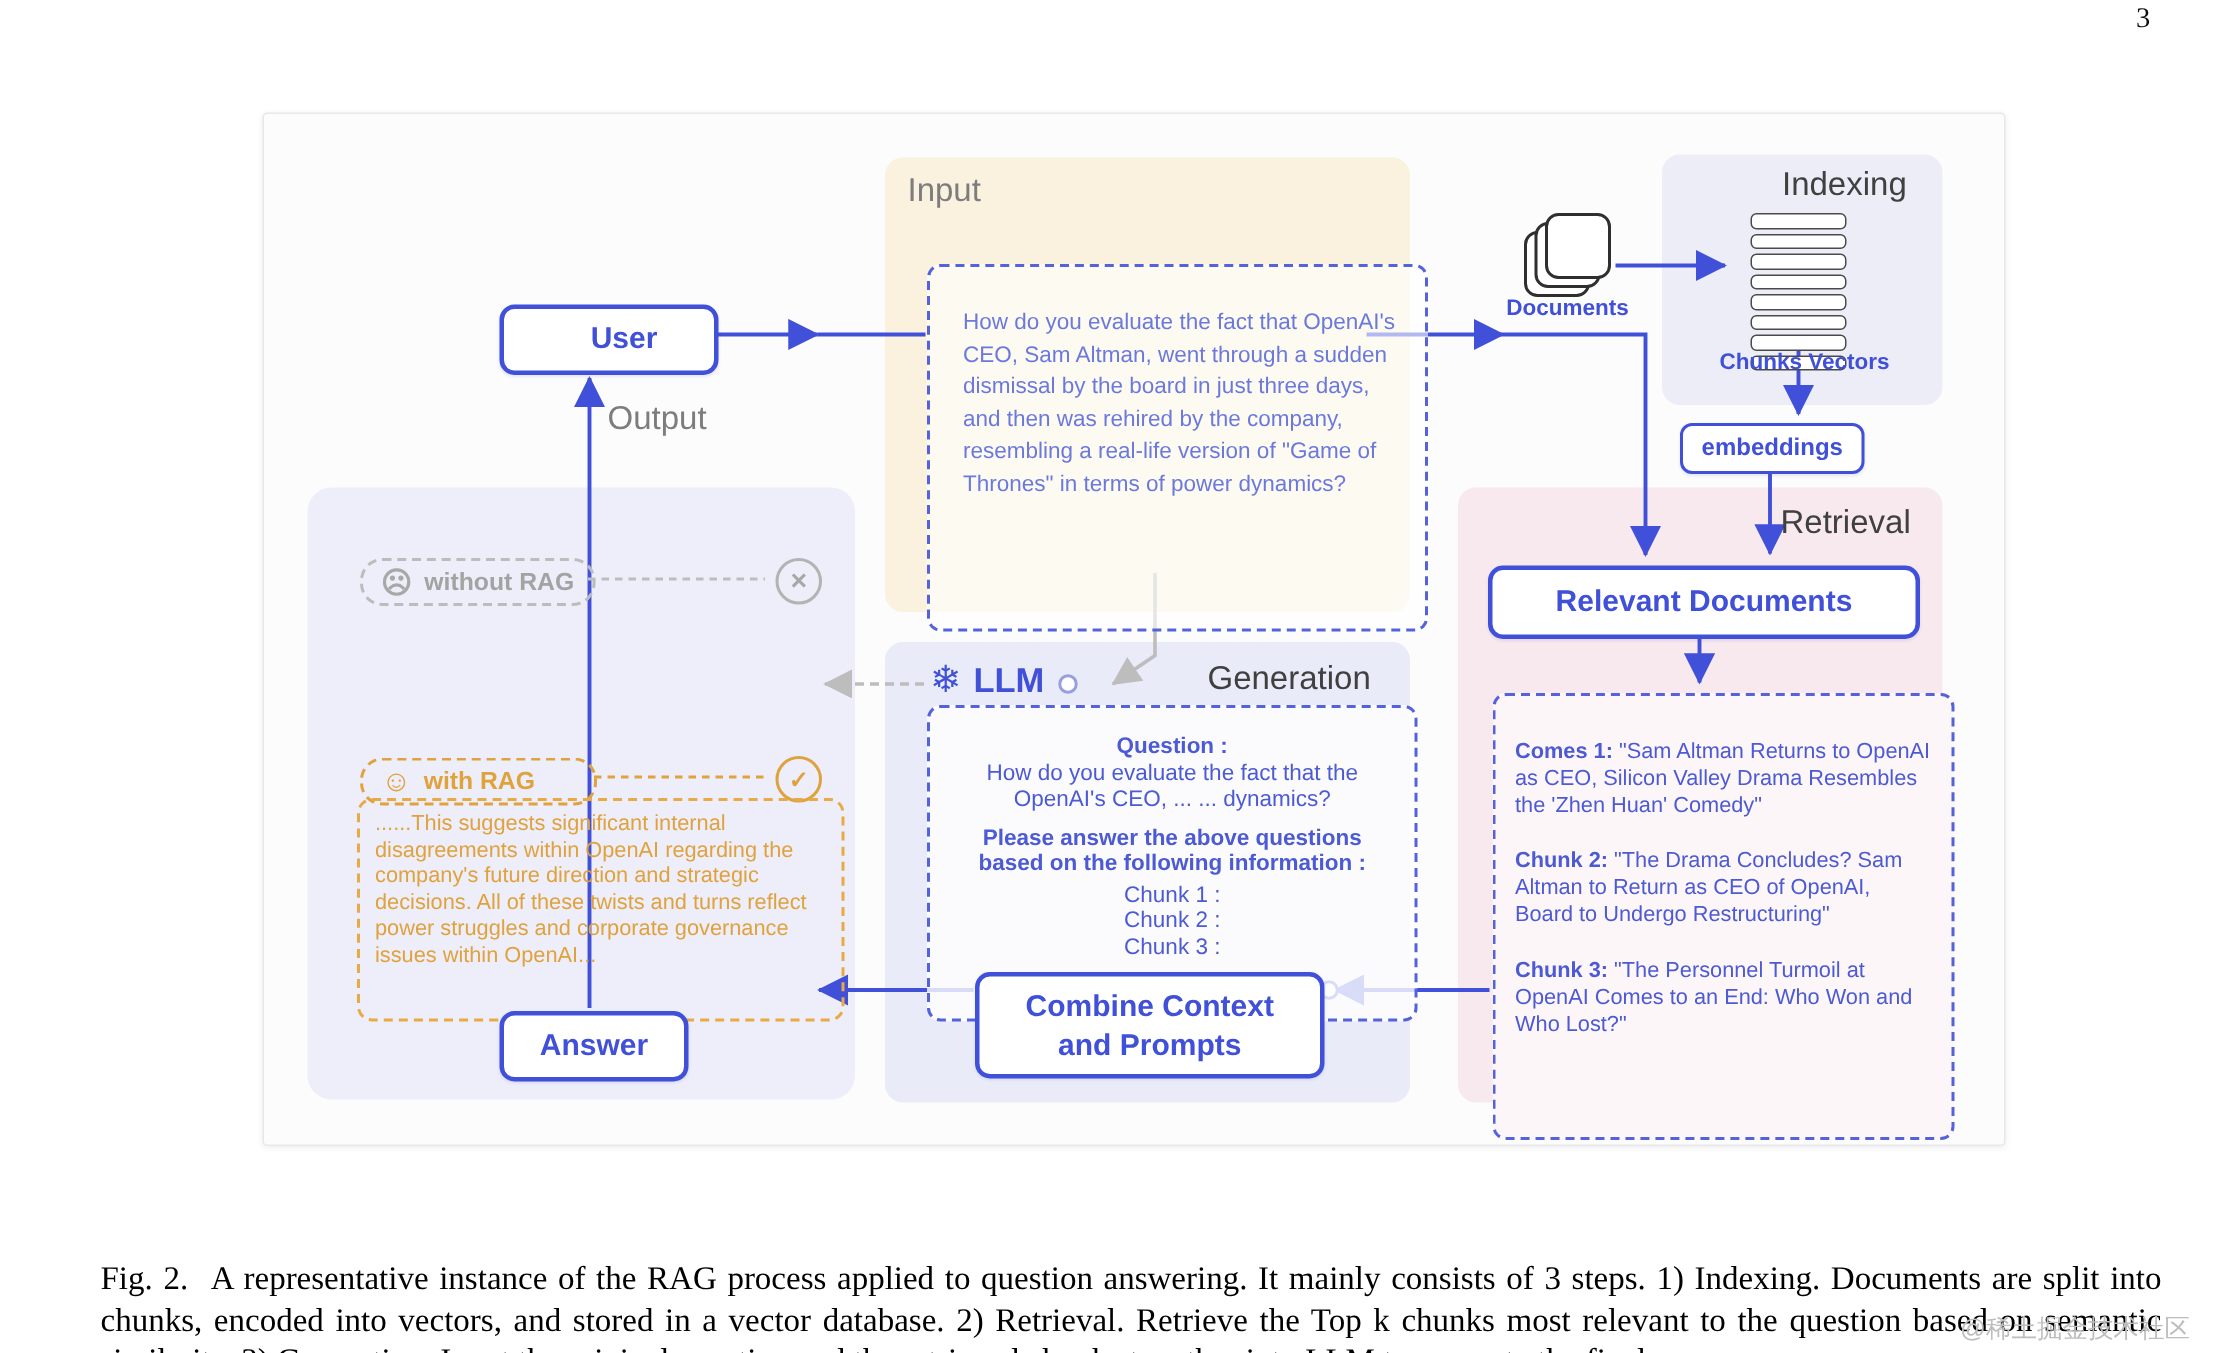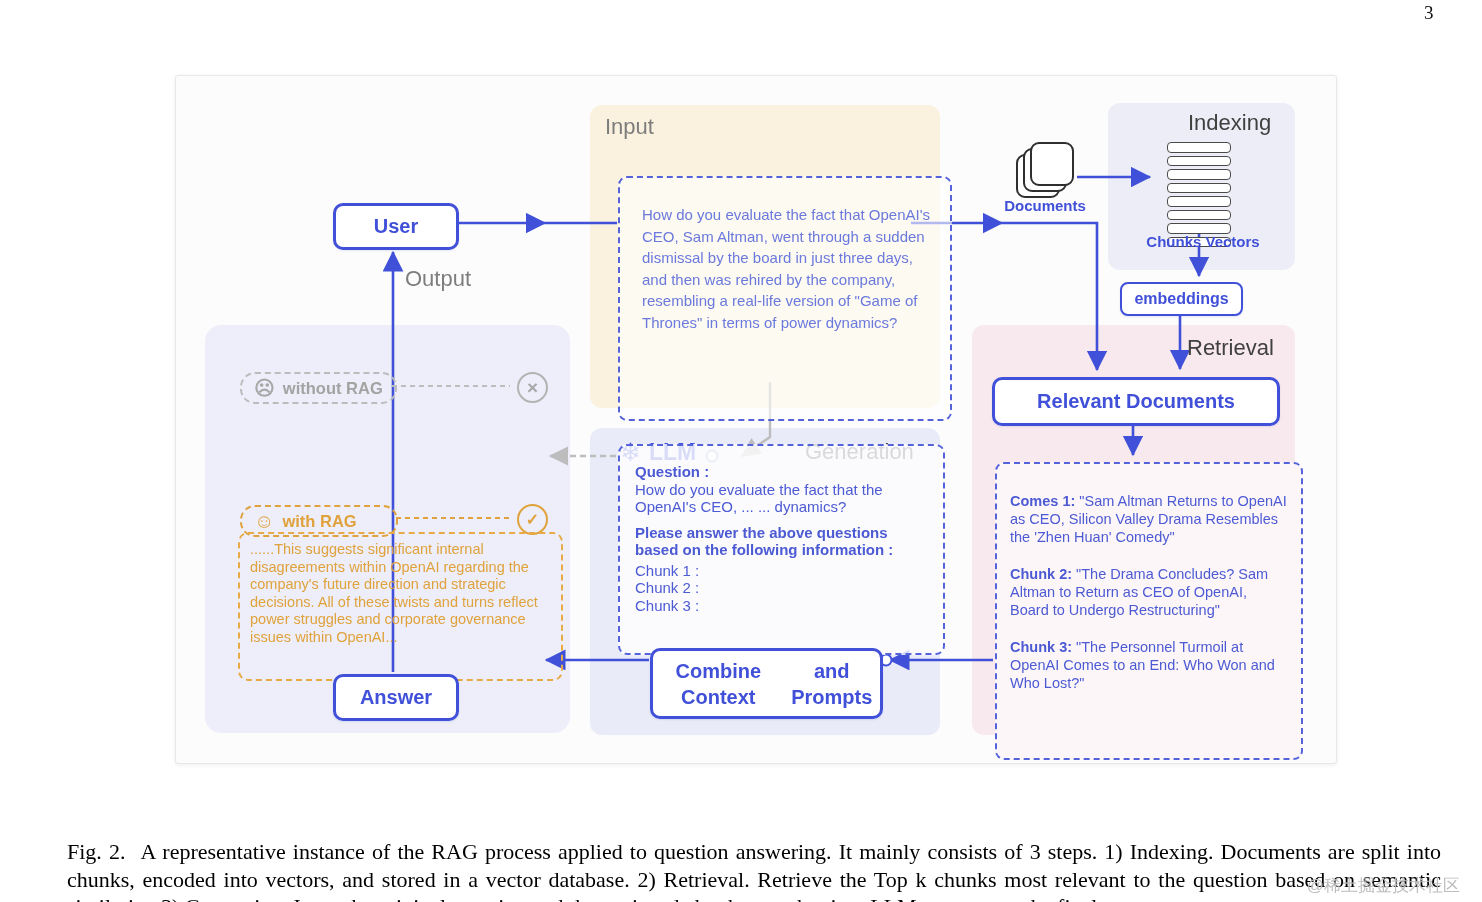--- a/index.html
+++ b/index.html
@@ -92,21 +92,21 @@
     <path d="M396 518 L510 518" stroke="#e0a23d" stroke-width="2" stroke-dasharray="5 4" fill="none"></path>
     <circle cx="712" cy="456" r="5.5" fill="#fff" stroke="#97a0dc" stroke-width="2"></circle>
     <circle cx="886" cy="660" r="5.5" fill="#fff" stroke="#4050d8" stroke-width="2"></circle>
   </svg>
 
   <div class="sec-label" style="left:605px;top:114px;">Input</div>
   <div class="dash-blue query-box" style="left:618px;top:176px;width:293px;height:205px;padding-left:22px;">
     <span>How do you evaluate the fact that OpenAI's CEO, Sam Altman, went through a sudden dismissal by the board in just three days, and then was rehired by the company, resembling a real-life version of "Game of Thrones" in terms of power dynamics?</span>
   </div>
 
-  <div class="btn" style="left:333px;top:203px;width:120px;height:41px;font-size:20px;">
+  <div class="btn" style="left:333px;top:203px;width:120px;height:41px;font-size:20px;padding-left:20px;">
     <span>User</span>
   </div>
   <div class="sec-label" style="left:405px;top:266px;">Output</div>
 
   <div class="sec-label dark" style="left:1188px;top:110px;">Indexing</div>
   <div class="el" style="left:1016px;top:142px;width:58px;height:54px;">
     <div class="doc" style="left:0;top:12px;"></div>
     <div class="doc" style="left:7px;top:6px;"></div>
     <div class="doc" style="left:14px;top:0;"></div>
   </div>
@@ -143,29 +143,29 @@
       <span class="b">Chunk 3:</span>
       <span>"The Personnel Turmoil at OpenAI Comes to an End: Who Won and Who Lost?"</span>
     </div>
   </div>
 
   <div class="sec-label dark" style="left:805px;top:439px;">Generation</div>
   <div class="el" style="left:620px;top:438px;display:flex;align-items:center;gap:8px;">
     <span style="font-size:25px;color:#4050d8;">❄</span>
     <span style="font-size:23px;font-weight:bold;color:#4050d8;">LLM</span>
   </div>
-  <div class="dash-blue prompt-box" style="left:618px;top:444px;width:293px;height:180px;">
+  <div class="dash-blue prompt-box" style="left:618px;top:470px;width:293px;height:180px;text-align:center;">
     <div class="b">Question :</div>
     <div style="margin-bottom:8px;">How do you evaluate the fact that the OpenAI's CEO, ... ... dynamics?</div>
     <div class="b" style="margin-bottom:3px;">Please answer the above questions based on the following information :</div>
     <div>Chunk 1 :</div>
     <div>Chunk 2 :</div>
     <div>Chunk 3 :</div>
   </div>
-  <div class="btn" style="left:650px;top:648px;width:227px;height:65px;font-size:20px;flex-direction:row;line-height:1.3;">
+  <div class="btn" style="left:650px;top:648px;width:227px;height:65px;font-size:20px;flex-direction:column;line-height:1.3;text-align:right;">
     <span>Combine Context</span>
     <span>and Prompts</span>
   </div>
 
   <div class="pill pill-gray" style="left:240px;top:372px;">
     <span style="font-size:20px;color:#a8a8a8;">☹</span>
     <span>without RAG</span>
   </div>
   <div class="circ-icon" style="left:517px;top:372px;border:2.5px solid #b3b3b3;color:#a8a8a8;font-size:19px;">
     <span>×</span>

